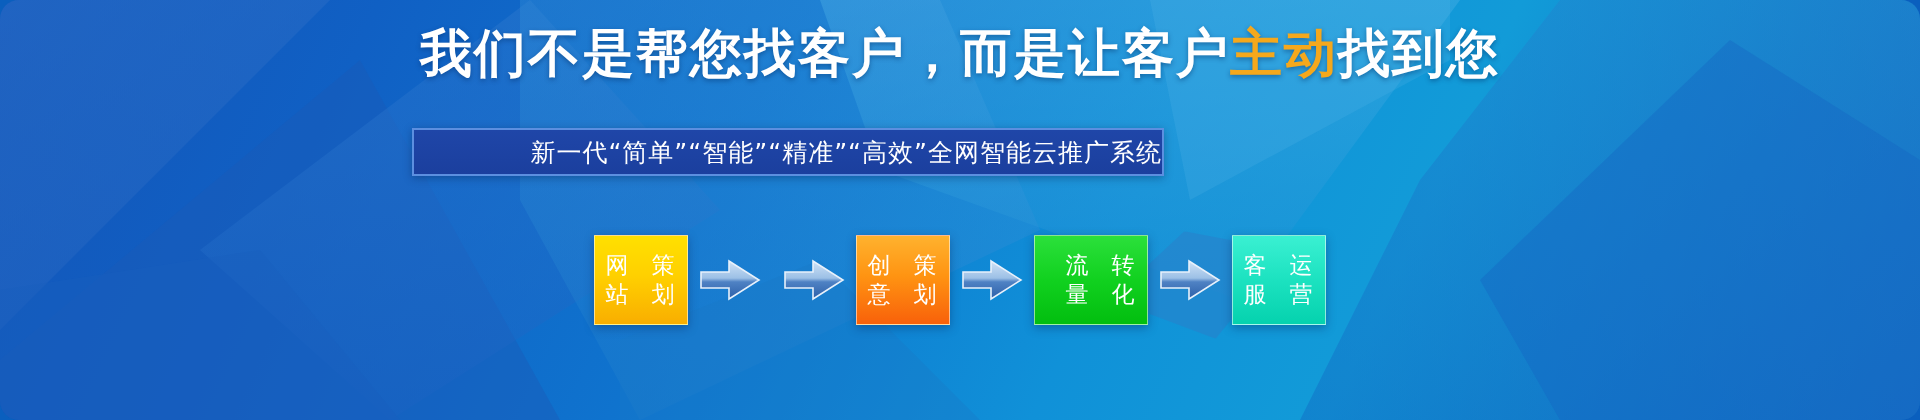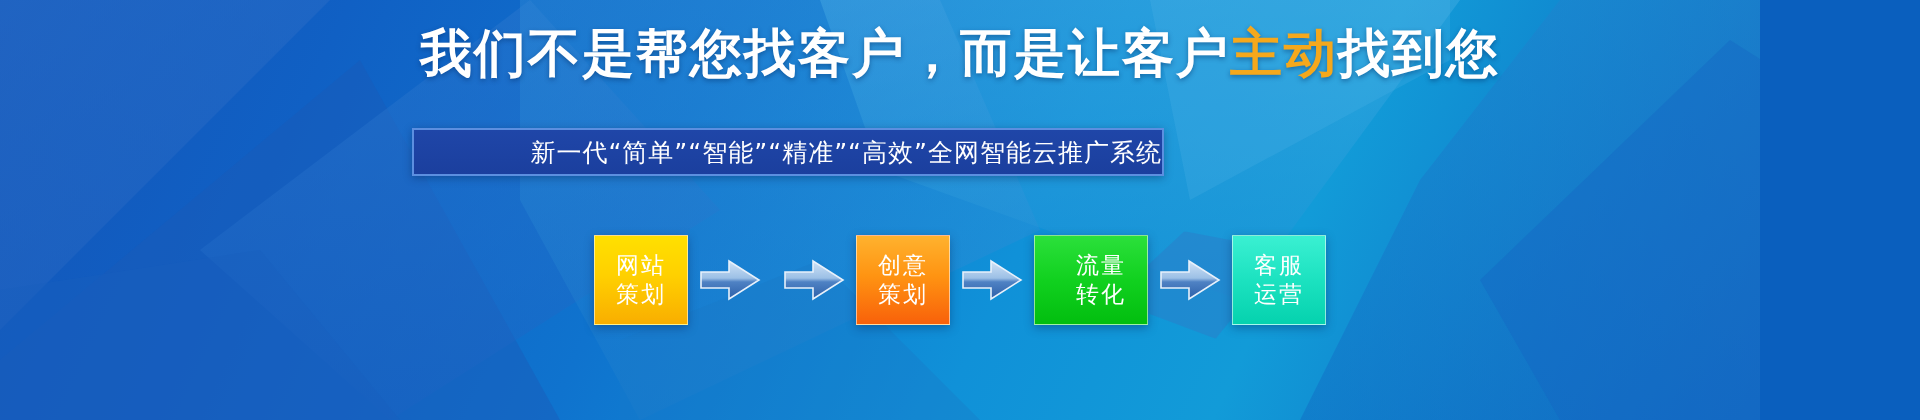--- a/index.html
+++ b/index.html
@@ -2,22 +2,23 @@
 <html><head>
 <meta charset="utf-8">
 <style>
   html,body{margin:0;padding:0;}
   body{
     width:1920px;height:420px;overflow:hidden;
     font-family:"Liberation Sans","DejaVu Sans",sans-serif;
     background:#0a5fbe;
   }
   #banner{
-    position:relative;width:1760px;height:420px;overflow:hidden;
+    position:relative;width:1920px;height:420px;overflow:hidden;
     background:linear-gradient(115deg,#1455b8 0%,#1060c4 18%,#0f73ce 38%,#1091d8 58%,#129bd8 72%,#0f7fcb 86%,#0d66c0 100%);
+    border-radius:19px;
   }
   
   .facet{position:absolute;pointer-events:none;}
   .f1{left:0;top:0;width:430px;height:420px;
       background:linear-gradient(160deg,#2a6fc9 0%,#1f5dbb 100%);
       clip-path:polygon(0 0,330px 0,0 330px);opacity:.55;}
   .f2{left:0;top:60px;width:560px;height:360px;
       background:#1b5ab8;clip-path:polygon(0 300px,360px 0,560px 360px,0 360px);opacity:.45;}
   .f3{left:200px;top:0;width:520px;height:420px;
       background:linear-gradient(180deg,#2d79cf 0%,#1a62c2 100%);
@@ -65,21 +66,21 @@
     font-family:"DejaVu Sans","Liberation Sans",sans-serif;
   }
 
   
   #flow{
     position:absolute;left:0;top:225px;width:1920px;height:110px;
     display:flex;align-items:center;justify-content:center;
   }
   .step{
     width:92px;height:88px;
-    display:flex;flex-direction:column;align-items:center;justify-content:center;
+    display:flex;flex-direction:row;align-items:center;justify-content:center;
     color:#ffffff;font-size:23px;line-height:29px;letter-spacing:2px;
     box-shadow:0 3px 9px rgba(0,30,80,.35);
     border:1px solid rgba(255,255,255,.55);
     font-family:"DejaVu Sans","Liberation Sans",sans-serif;
     text-align:center;flex:0 0 auto;
   }
   .step .ln{display:block;}
   .arrow{
     flex:0 0 auto;width:64px;height:46px;margin:0 10px;
     display:flex;align-items:center;justify-content:center;

